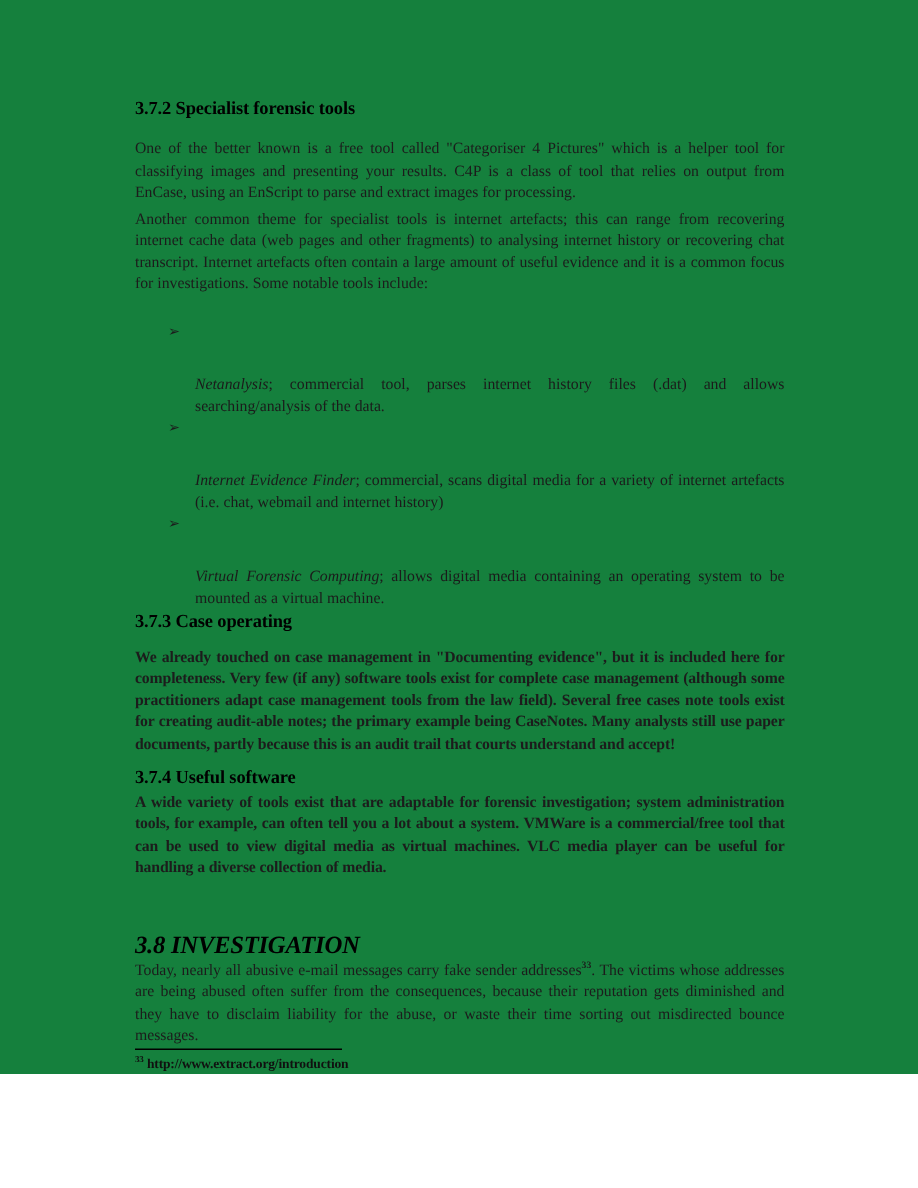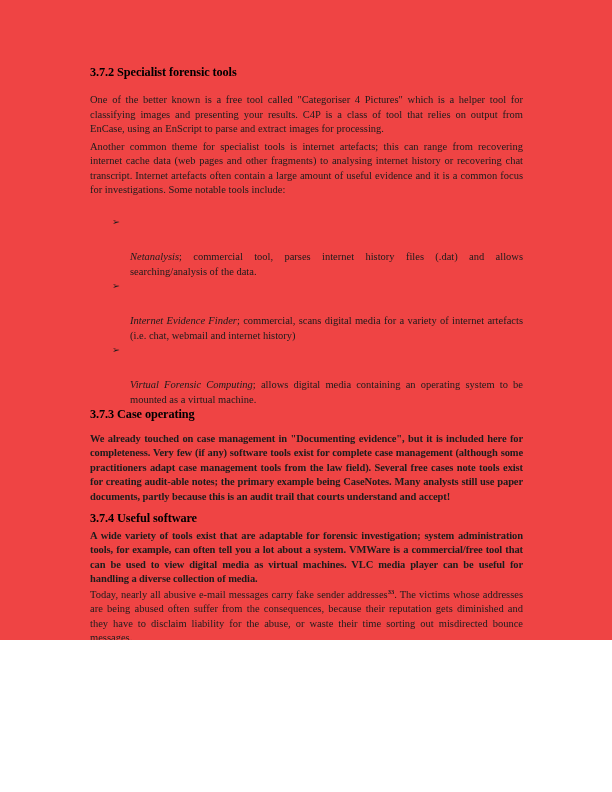--- a/index.html
+++ b/index.html
@@ -3,22 +3,22 @@
 <meta charset="utf-8">
 <style>
   html, body {
     margin: 0;
     padding: 0;
     background: #ffffff;
   }
   .page {
     position: relative;
     width: 612px;
-    height: 640px;
-    background: #ef4444;
+    height: 716px;
+    background: #15803d;
     font-family: "Liberation Serif", serif;
     color: #1b1b1b;
     overflow: hidden;
   }
   .content {
     position: absolute;
     left: 90px;
     top: 0;
     width: 433px;
   }
@@ -152,20 +152,21 @@
         <span class="li-text"><span class="term">Virtual Forensic Computing</span><span>; allows digital media containing an operating system to be mounted as a virtual machine.</span></span>
       </li>
     </ul>
 
     <h2 class="subheading h373">3.7.3 Case operating</h2>
     <p class="heavy p373">We already touched on case management in "Documenting evidence", but it is included here for completeness. Very few (if any) software tools exist for complete case management (although some practitioners adapt case management tools from the law field). Several free cases note tools exist for creating audit-able notes; the primary example being CaseNotes. Many analysts still use paper documents, partly because this is an audit trail that courts understand and accept!</p>
 
     <h2 class="subheading h374">3.7.4 Useful software</h2>
     <p class="heavy p374">A wide variety of tools exist that are adaptable for forensic investigation; system administration tools, for example, can often tell you a lot about a system. VMWare is a commercial/free tool that can be used to view digital media as virtual machines. VLC media player can be useful for handling a diverse collection of media.</p>
 
+    <h1 class="bigheading">3.8 INVESTIGATION</h1>
     <p class="p38"><span>Today, nearly all abusive e-mail messages carry fake sender addresses</span><sup class="fnref">33</sup><span>. The victims whose addresses are being abused often suffer from the consequences, because their reputation gets diminished and they have to disclaim liability for the abuse, or waste their time sorting out misdirected bounce messages.</span></p>
 
   </div>
 
   <div class="footnote-area">
     <div class="footnote-rule"></div>
     <p class="footnote-line"><sup>33</sup> <span>http://www.extract.org/introduction</span></p>
   </div>
 
   <div class="page-number">123</div>

